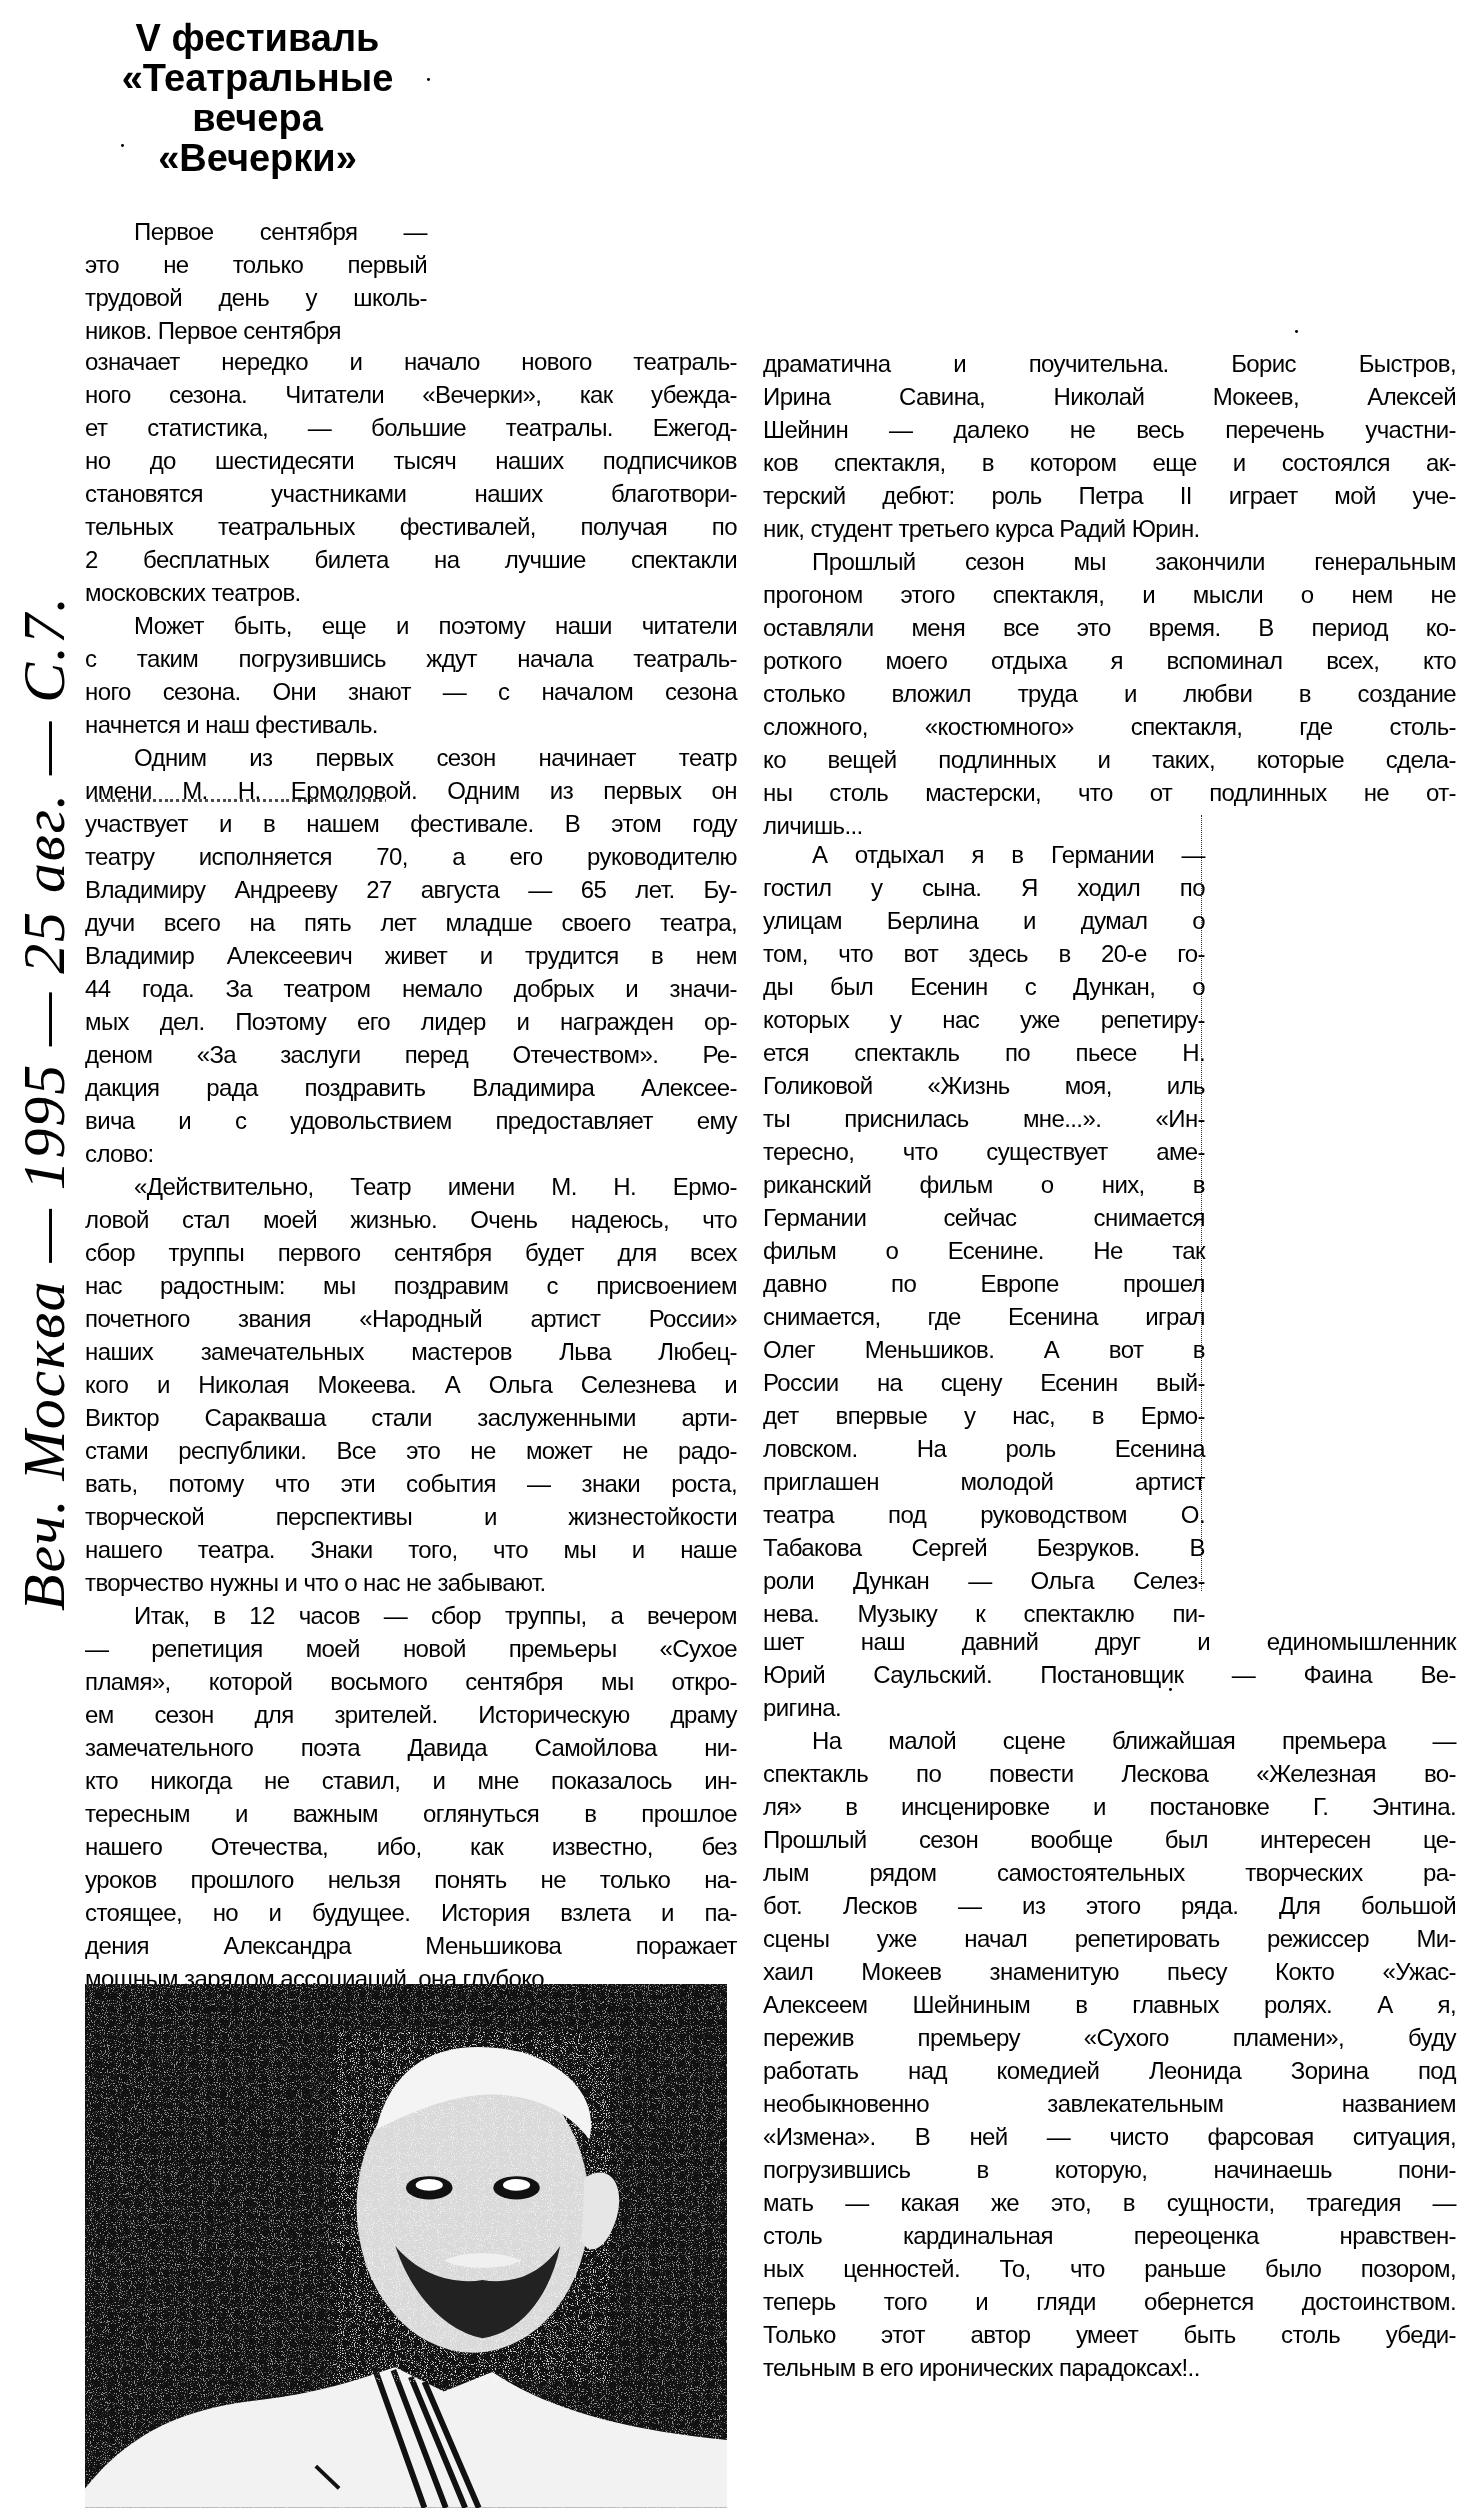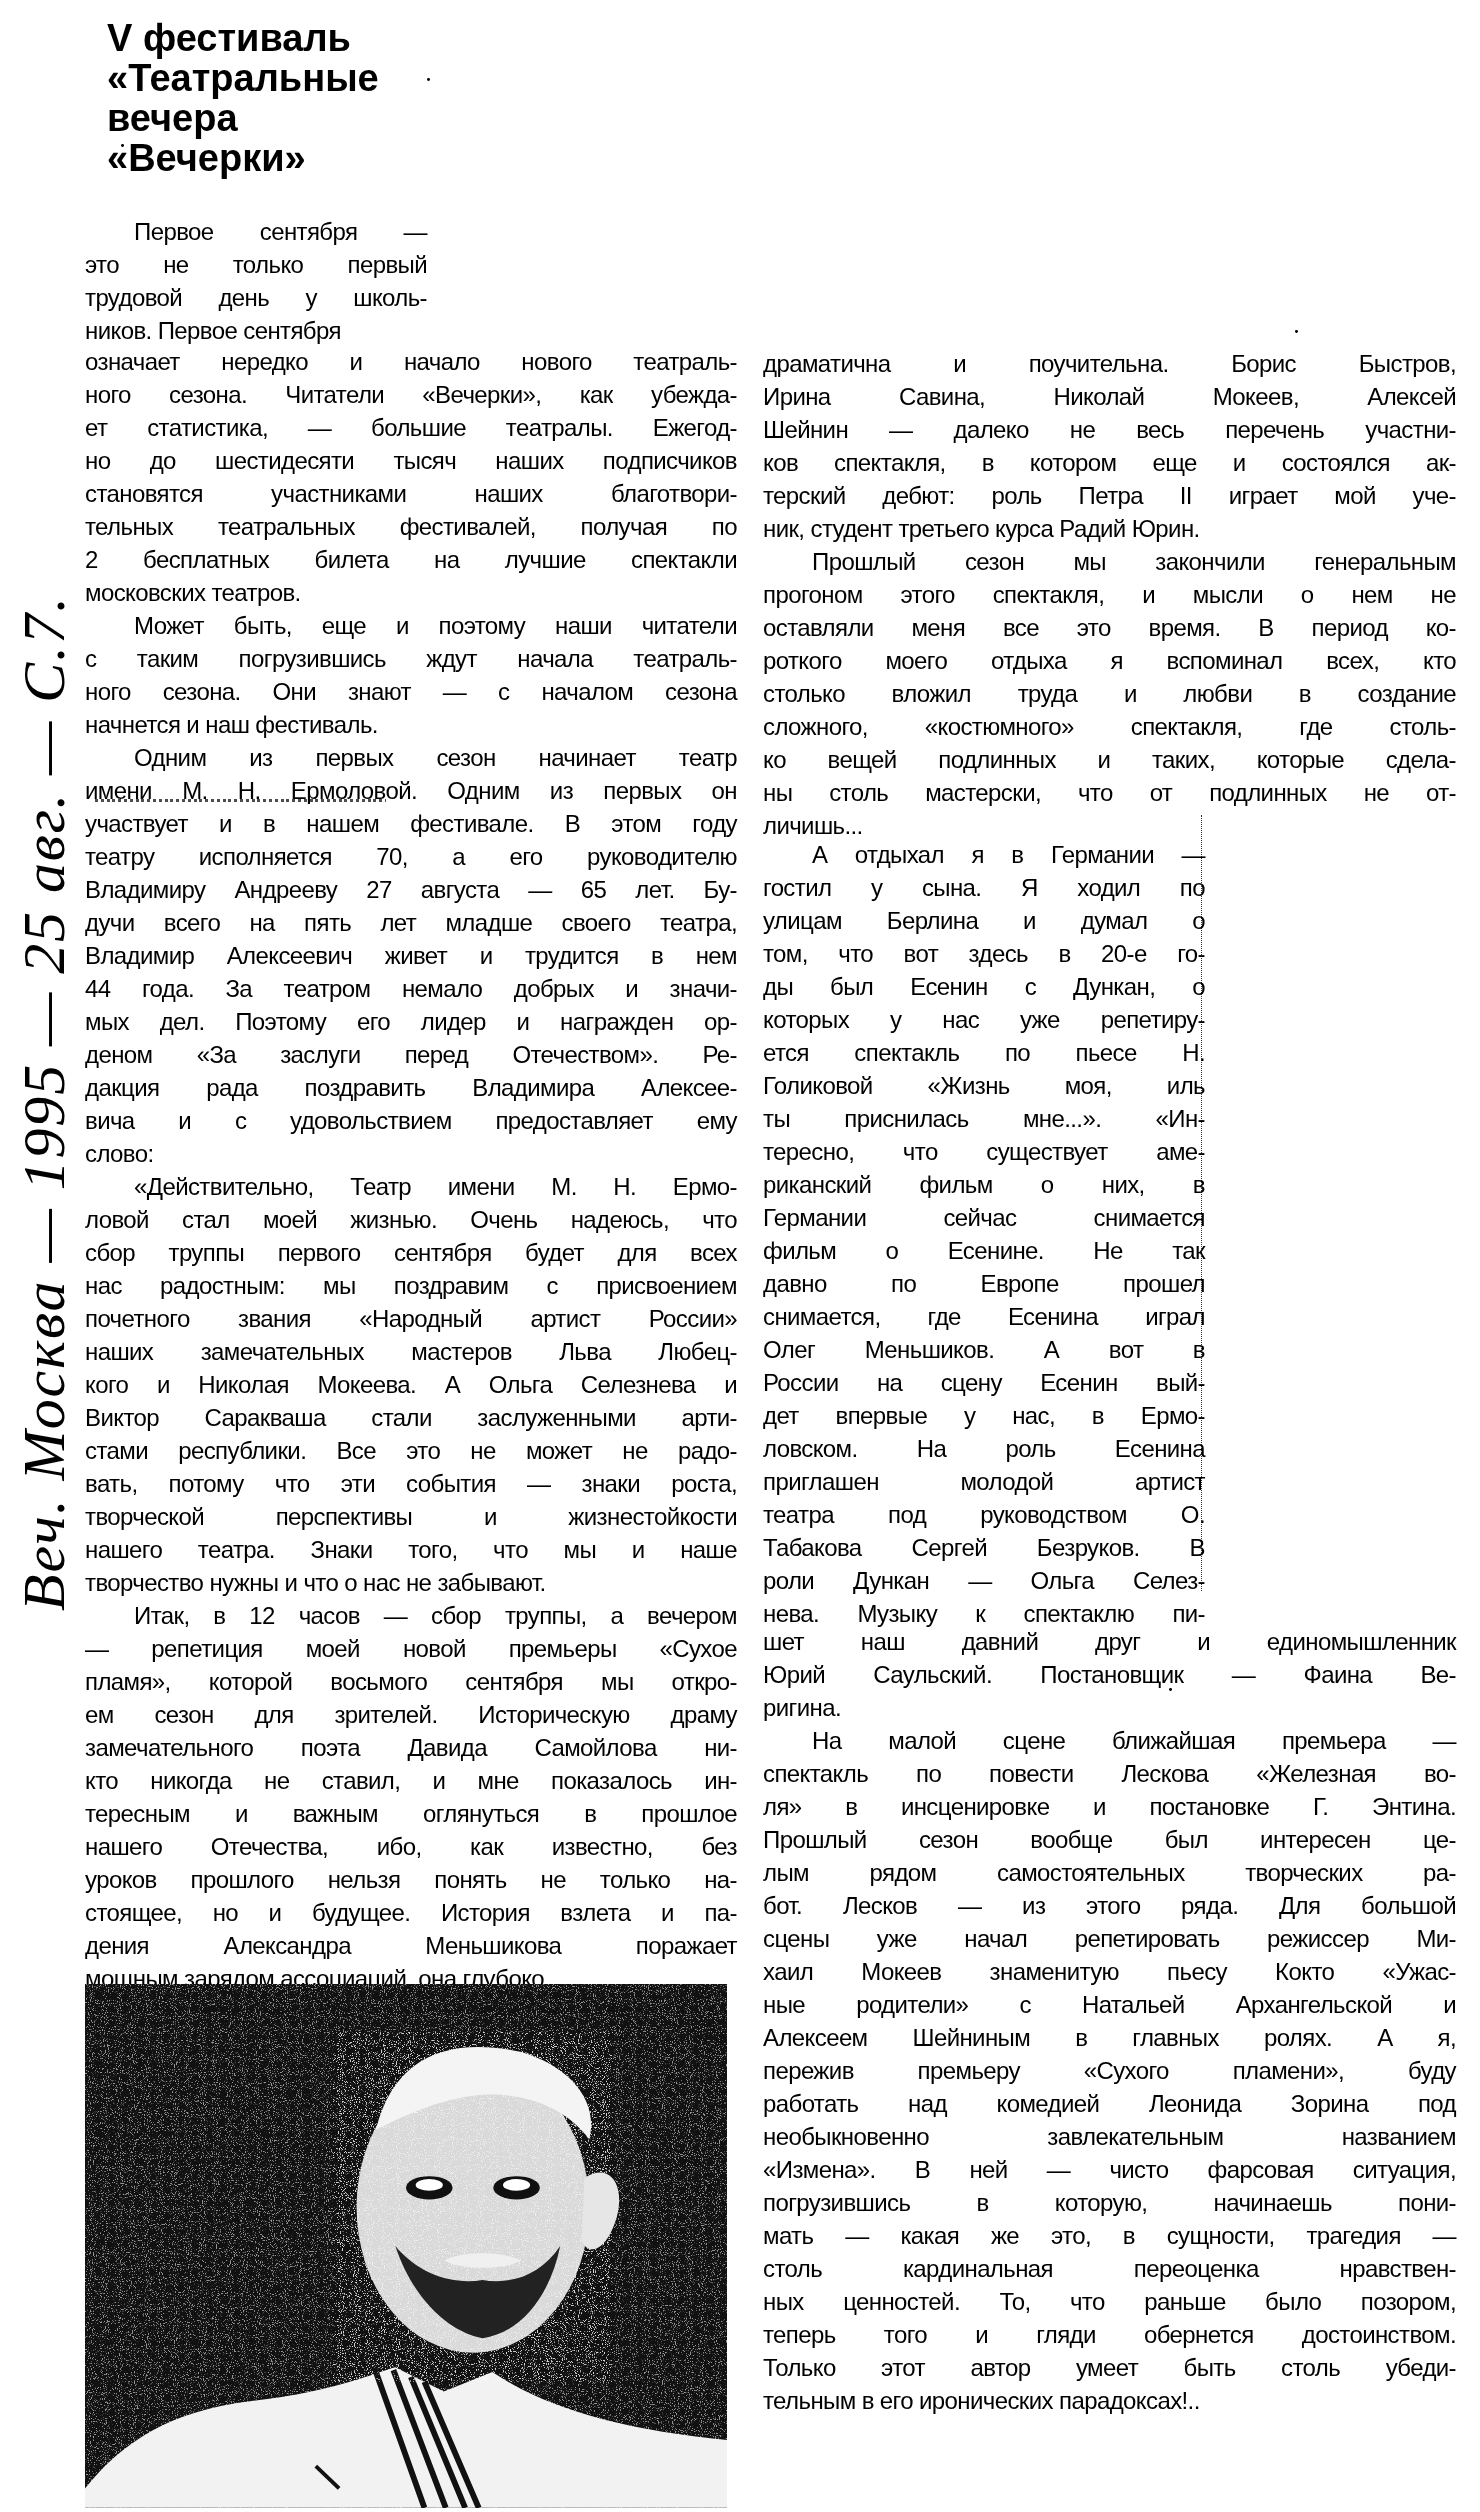--- a/index.html
+++ b/index.html
@@ -1,18 +1,18 @@
 <!DOCTYPE html>
 <html><head>
 <meta charset="utf-8">
 <style>
   html, body { margin:0; padding:0; background:#ffffff; }
   body { width:1481px; height:2512px; position:relative; overflow:hidden;
          font-family:"Liberation Sans", sans-serif; color:#000; }
-  .headline { position:absolute; left:107px; top:17.5px; width:301px; 
+  .headline { position:absolute; left:107px; top:17.5px; width:301px; text-align:center;
               font-family:"Liberation Sans", sans-serif; font-weight:bold; font-size:38px; line-height:40px; }
   .headline div { white-space:nowrap; }
   .col { position:absolute; font-size:24px; line-height:33px; letter-spacing:-0.6px; }
   .col .ln { white-space:nowrap; text-align:justify; text-align-last:justify; height:33px; overflow:visible;
              transform-origin:left center; }
   .col .ln.last { text-align-last:left; }
   .col .ln.ind { padding-left:49px; }
   .col-left-lead { left:85px; top:215px; width:342px; }
   .col-left { left:85px; top:345px; width:652px; }
   .col-right { left:763px; top:347px; width:693px; }
@@ -151,21 +151,20 @@
     <div class="ln">Юрий Саульский. Постановщик — Фаина Ве-</div>
     <div class="ln last">ригина.</div>
     <div class="ln ind">На малой сцене ближайшая премьера —</div>
     <div class="ln">спектакль по повести Лескова «Железная во-</div>
     <div class="ln">ля» в инсценировке и постановке Г. Энтина.</div>
     <div class="ln">Прошлый сезон вообще был интересен це-</div>
     <div class="ln">лым рядом самостоятельных творческих ра-</div>
     <div class="ln">бот. Лесков — из этого ряда. Для большой</div>
     <div class="ln">сцены уже начал репетировать режиссер Ми-</div>
     <div class="ln">хаил Мокеев знаменитую пьесу Кокто «Ужас-</div>
-    <div class="ln">ные родители» с Натальей Архангельской и</div>
     <div class="ln">Алексеем Шейниным в главных ролях. А я,</div>
     <div class="ln">пережив премьеру «Сухого пламени», буду</div>
     <div class="ln">работать над комедией Леонида Зорина под</div>
     <div class="ln">необыкновенно завлекательным названием</div>
     <div class="ln">«Измена». В ней — чисто фарсовая ситуация,</div>
     <div class="ln">погрузившись в которую, начинаешь пони-</div>
     <div class="ln">мать — какая же это, в сущности, трагедия —</div>
     <div class="ln">столь кардинальная переоценка нравствен-</div>
     <div class="ln">ных ценностей. То, что раньше было позором,</div>
     <div class="ln">теперь того и гляди обернется достоинством.</div>

